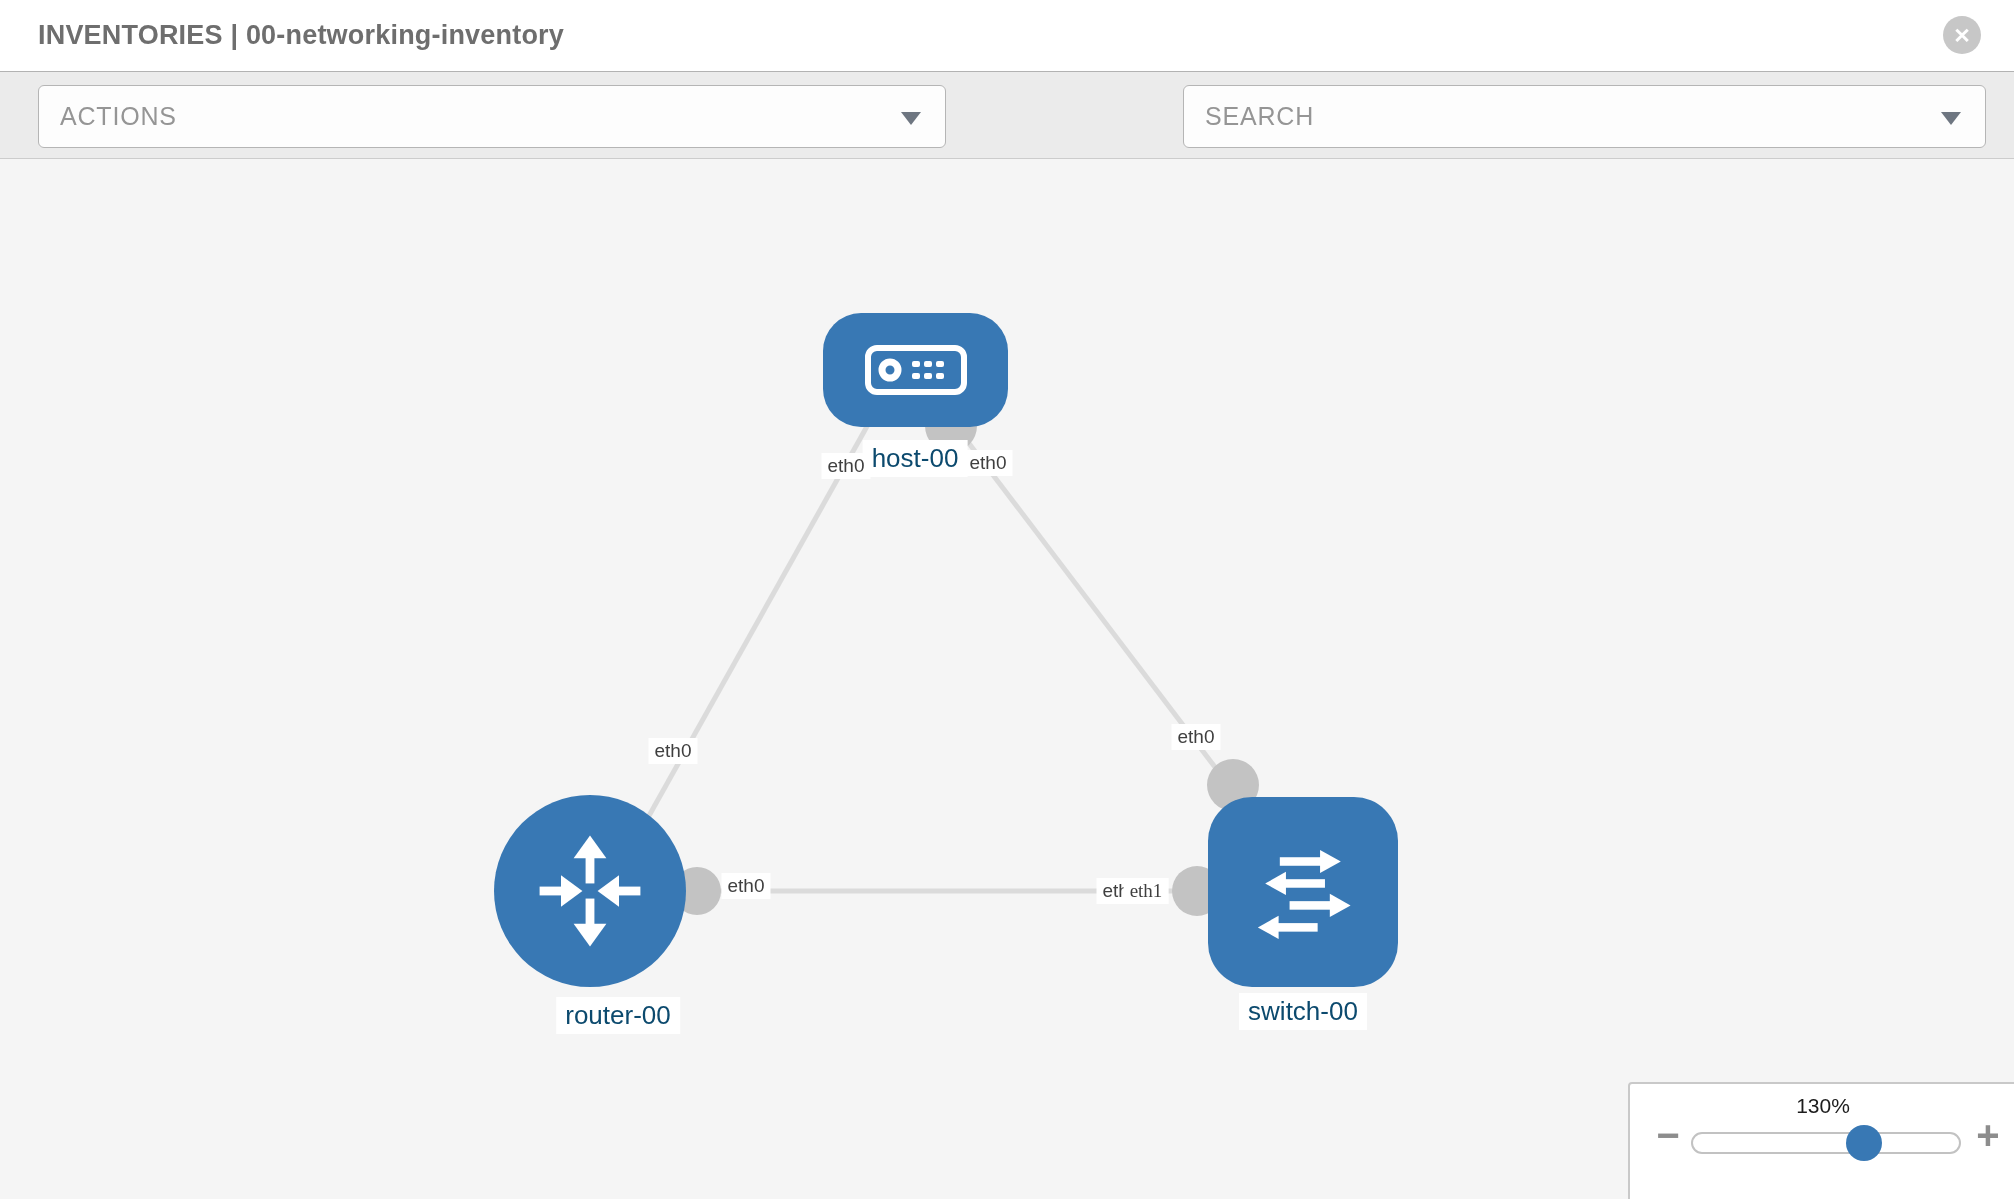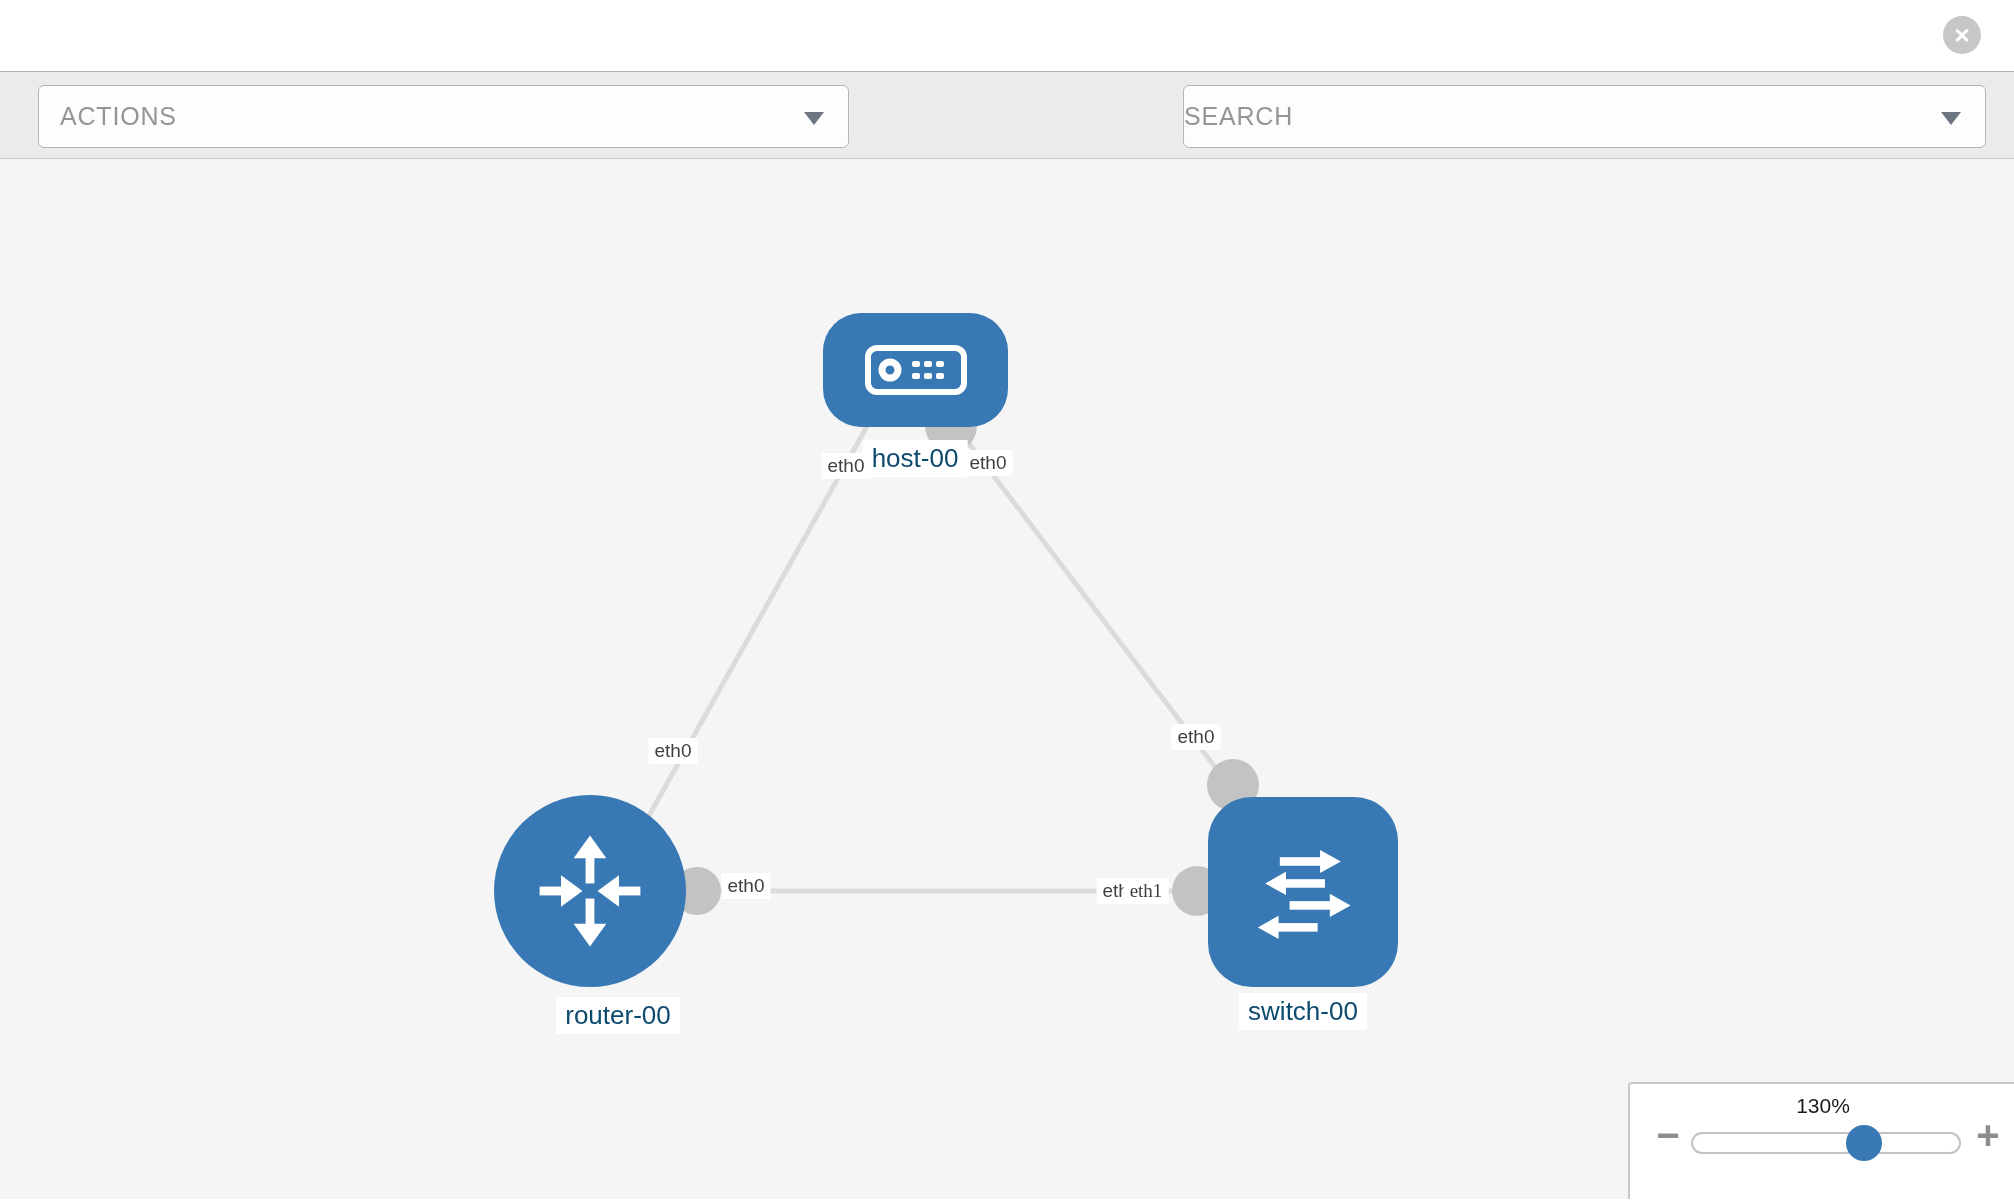--- a/index.html
+++ b/index.html
@@ -14,28 +14,28 @@
     border-radius:50%; background:#c7c7c7; display:flex; align-items:center; justify-content:center;
     cursor:pointer; }
   .close-btn span { color:#ffffff; font-size:21px; font-weight:bold; line-height:1; }
 
   
   .toolbar { position:relative; width:2014px; height:87px; background:#ebebeb;
     border-bottom:1px solid #cccccc; }
   .fake-select { position:absolute; top:13px; height:63px; background:#fdfdfd;
     border:1px solid #b5b5b5; border-radius:6px; display:flex; align-items:center; }
   .fake-select .lbl { margin-left:21px; font-size:25px; color:#959595; letter-spacing:.8px; }
-  .sel-actions { left:38px; width:811px; }
+  .sel-actions { left:38px; width:908px; }
   .sel-search  { left:1183px; width:803px; }
   .chev { position:absolute; right:24px; top:26px; width:0; height:0;
     border-left:10px solid transparent; border-right:10px solid transparent;
     border-top:13px solid #6e7681; }
   .search-input { position:absolute; left:0; top:0; width:100%; height:100%;
     border:none; outline:none; background:transparent; font-family:"Liberation Sans",sans-serif;
-    font-size:25px; color:#6a6a6a; letter-spacing:.8px; border-radius:6px; }
+    font-size:25px; color:#6a6a6a; letter-spacing:.8px; padding-left:21px; border-radius:6px; }
   .search-input::placeholder { color:#959595; opacity:1; }
   .tool-icon { position:absolute; top:98px; width:40px; height:40px; cursor:pointer; }
   .tool-icon svg { width:100%; height:100%; fill:#7d8490; }
   .icon-wrench { left:1051px; top:97px; }
   .icon-key    { left:1112px; top:99px; }
 
   
   .canvas { position:relative; width:2014px; height:1040px; background:#f5f5f5; overflow:hidden; }
   .links-svg { position:absolute; left:0; top:0; }
 
@@ -75,20 +75,21 @@
     cursor:pointer; }
   .zoom-track { position:absolute; left:61px; top:48px; width:270px; height:22px;
     background:#ffffff; border:2px solid #c2c2c2; border-radius:11px; cursor:pointer; }
   .zoom-knob  { position:absolute; left:216px; top:41px; width:36px; height:36px;
     border-radius:50%; background:#3878b4; cursor:grab; }
 </style>
 </head>
 <body>
 
 <div class="header">
+  <div class="title">INVENTORIES | 00-networking-inventory</div>
   <div class="close-btn">
     <span>✕</span>
   </div>
 </div>
 
 <div class="toolbar">
 
   <div class="fake-select sel-actions">
     <span class="lbl">ACTIONS</span>
     <span class="chev"></span>

